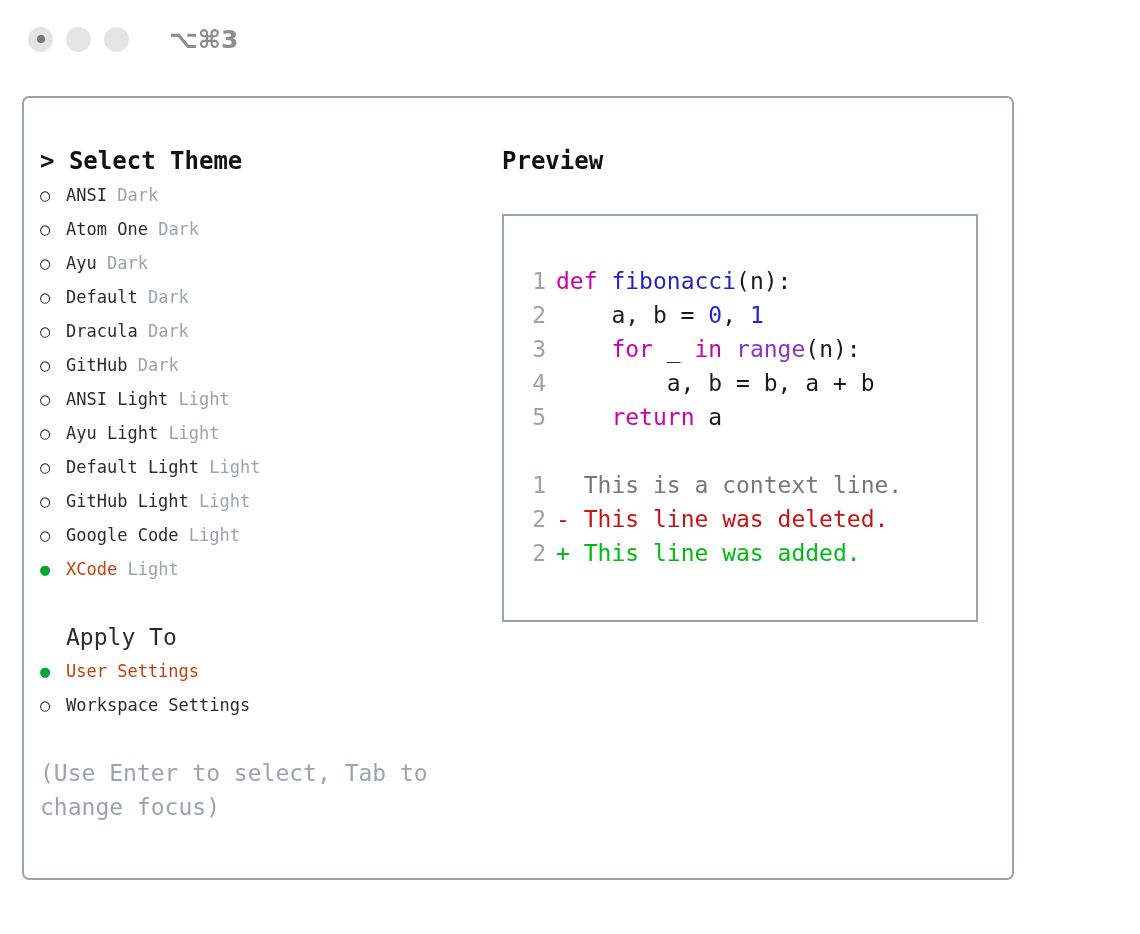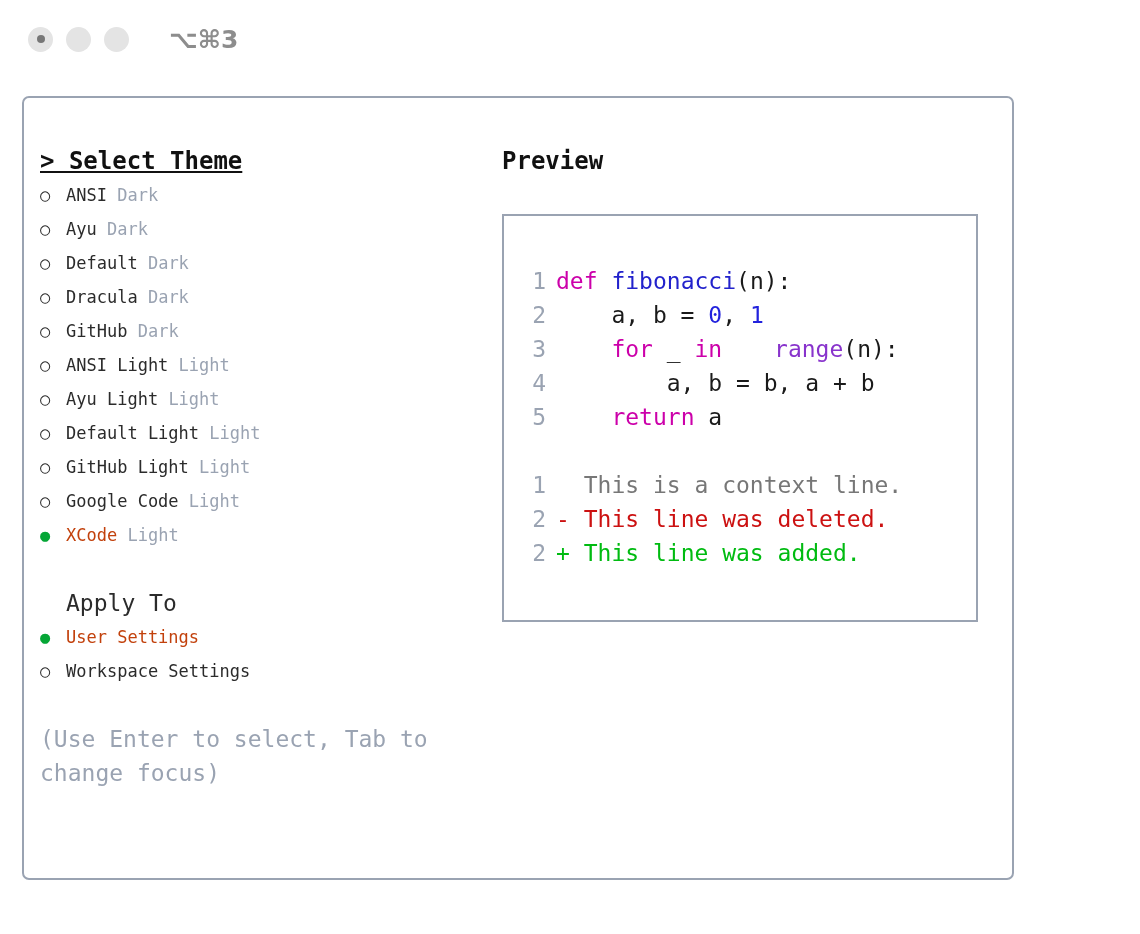--- a/index.html
+++ b/index.html
@@ -91,21 +91,20 @@
     top: 46px;
     width: 460px;
   }
 
   .header-row {
     font-size: 24px;
     font-weight: bold;
     color: #111111;
     line-height: 34px;
     white-space: pre;
-    text-decoration: underline;
   }
 
   .opt-row {
     font-size: 17px;
     line-height: 34px;
     color: #2b2b2b;
     white-space: pre;
     display: block;
   }
   .marker {
@@ -168,21 +167,21 @@
   }
   .lno {
     display: inline-block;
     width: 28px;
     text-align: right;
     color: #9aa3b2;
     margin-right: 10px;
   }
   .kw   { color: #cc00aa; }
   .fn   { color: #2222cc; }
-  .bi   { color: #8833cc; margin-left: 38px; }
+  .bi   { color: #8833cc; }
   .num  { color: #2222dd; }
   .pl   { color: #1a1a1a; }
 
   .diff-gap { height: 34px; }
   .ctx { color: #777777; text-align: right; }
   .del { color: #cc1111; }
   .add { color: #00bb11; }
 </style>
 </head>
 <body>
@@ -200,20 +199,21 @@
     <span class="shortcut">⌥⌘3</span>
   </div>
 
   <div class="panel">
     <div class="columns">
 
       <div class="left-col">
         <div class="header-row">&gt; Select Theme</div>
         <div id="theme-list">
             <div class="opt-row"><span class="marker off">○</span><span class="opt-label">ANSI</span><span class="opt-label"> </span><span class="opt-kind">Dark</span></div>
+            <div class="opt-row"><span class="marker off">○</span><span class="opt-label">Atom One</span><span class="opt-label"> </span><span class="opt-kind">Dark</span></div>
             <div class="opt-row"><span class="marker off">○</span><span class="opt-label">Ayu</span><span class="opt-label"> </span><span class="opt-kind">Dark</span></div>
             <div class="opt-row"><span class="marker off">○</span><span class="opt-label">Default</span><span class="opt-label"> </span><span class="opt-kind">Dark</span></div>
             <div class="opt-row"><span class="marker off">○</span><span class="opt-label">Dracula</span><span class="opt-label"> </span><span class="opt-kind">Dark</span></div>
             <div class="opt-row"><span class="marker off">○</span><span class="opt-label">GitHub</span><span class="opt-label"> </span><span class="opt-kind">Dark</span></div>
             <div class="opt-row"><span class="marker off">○</span><span class="opt-label">ANSI Light</span><span class="opt-label"> </span><span class="opt-kind">Light</span></div>
             <div class="opt-row"><span class="marker off">○</span><span class="opt-label">Ayu Light</span><span class="opt-label"> </span><span class="opt-kind">Light</span></div>
             <div class="opt-row"><span class="marker off">○</span><span class="opt-label">Default Light</span><span class="opt-label"> </span><span class="opt-kind">Light</span></div>
             <div class="opt-row"><span class="marker off">○</span><span class="opt-label">GitHub Light</span><span class="opt-label"> </span><span class="opt-kind">Light</span></div>
             <div class="opt-row"><span class="marker off">○</span><span class="opt-label">Google Code</span><span class="opt-label"> </span><span class="opt-kind">Light</span></div>
             <div class="opt-row"><span class="marker on">●</span><span class="opt-label sel">XCode</span><span class="opt-label"> </span><span class="opt-kind">Light</span></div>

